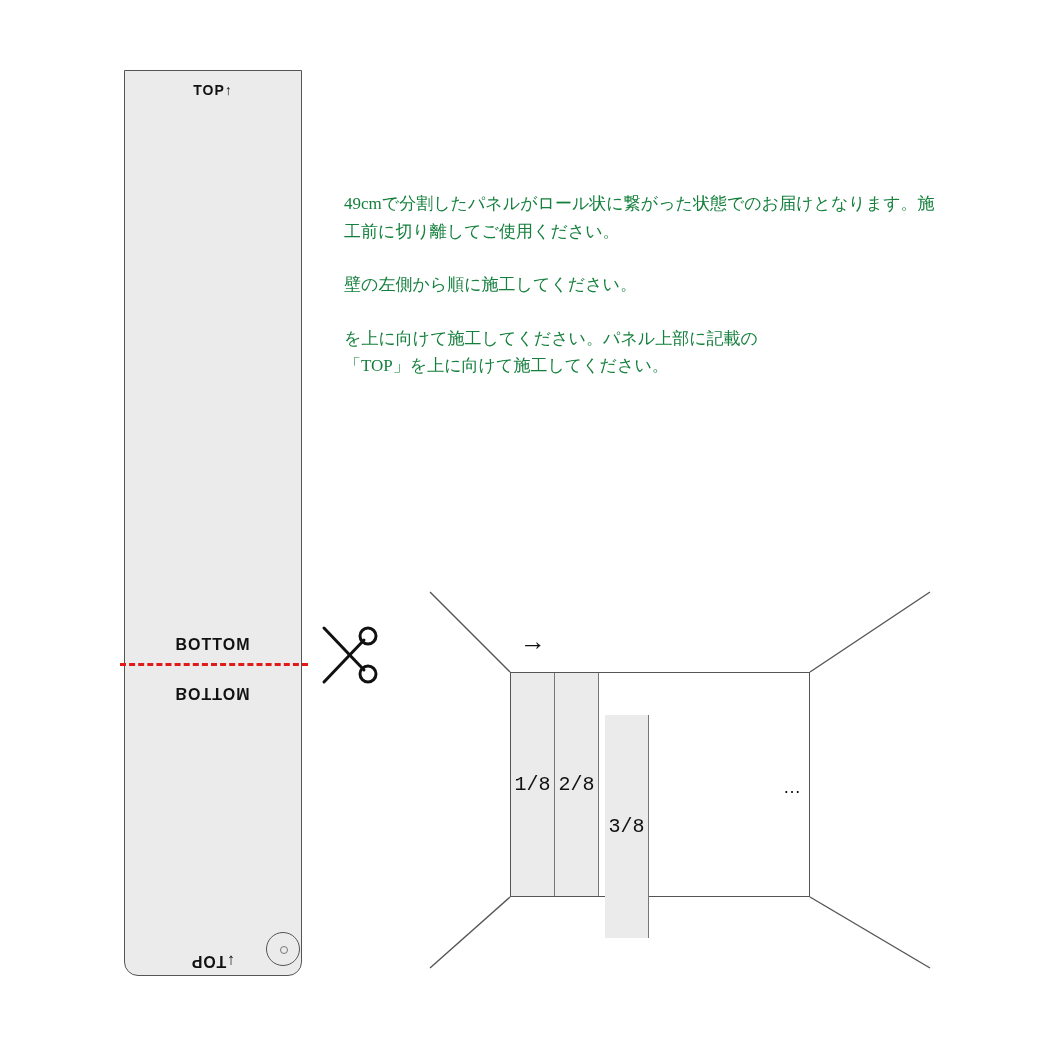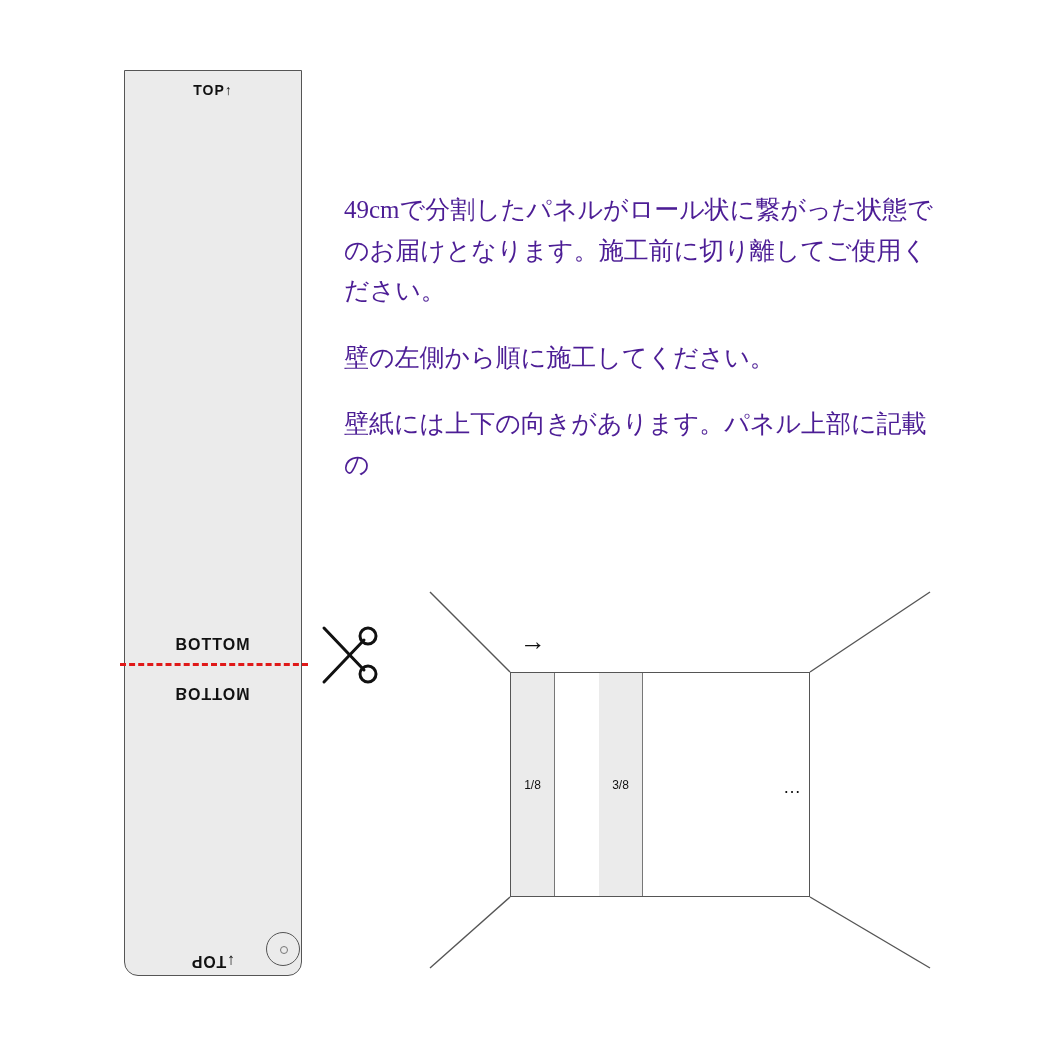--- a/index.html
+++ b/index.html
@@ -94,23 +94,23 @@
     height: 70px;
   }
 
   
   #text-block {
     position: absolute;
     left: 344px;
     top: 190px;
     width: 600px;
     font-family: "Liberation Serif", serif;
-    font-size: 25px;
+    font-size: 17px;
     line-height: 1.62;
-    color: #4c1d95;
+    color: #15803d;
   }
   #text-block p { margin: 0; }
   .para-gap { height: 26px; }
 
   
   #room {
     position: absolute;
     left: 420px;
     top: 580px;
     width: 520px;
@@ -130,22 +130,22 @@
   .panel-strip {
     position: absolute;
     top: 0;
     height: 100%;
     background: #ebebeb;
     border-right: 1px solid #777;
     box-sizing: border-box;
     display: flex;
     align-items: center;
     justify-content: center;
-    font-size: 12px;
-    font-family: Liberation Sans, sans-serif;
+    font-size: 20px;
+    font-family: Liberation Mono, monospace;
     color: #111;
   }
   #ellipsis-mark {
     position: absolute;
     left: 272px;
     top: 104px;
     font-size: 18px;
     color: #111;
   }
   #arrow-right {
@@ -179,33 +179,35 @@
     <circle cx="56" cy="54" r="8" stroke="#111" stroke-width="3" fill="none"></circle>
     <circle cx="56" cy="16" r="8" stroke="#111" stroke-width="3" fill="none"></circle>
   </svg>
 </div>
 
 <div id="text-block">
   <p>49cmで分割したパネルがロール状に繋がった状態でのお届けとなります。施工前に切り離してご使用ください。</p>
   <div class="para-gap"></div>
   <p>壁の左側から順に施工してください。</p>
   <div class="para-gap"></div>
-  <p>壁紙には上下の向きがあります。パネル上部に記載の</p>
+  <p>を上に向けて施工してください。パネル上部に記載の</p>
+  <p>「TOP」を上に向けて施工してください。</p>
 </div>
 
 <div id="room">
   <svg id="room-svg" width="520" height="400" viewBox="0 0 520 400" xmlns="http://www.w3.org/2000/svg">
     <g stroke="#555" stroke-width="1.4" fill="none">
       <line x1="10" y1="12" x2="90" y2="92"></line>
       <line x1="510" y1="12" x2="390" y2="92"></line>
       <line x1="10" y1="388" x2="90" y2="317"></line>
       <line x1="510" y1="388" x2="390" y2="317"></line>
     </g>
   </svg>
 
   <div id="arrow-right">→</div>
 
   <div id="wall-front">
     <div class="panel-strip" style="left:0px; width:44px;">1/8</div>
-    <div class="panel-strip" style="left:88px; width:44px;">3/8</div>
+    <div class="panel-strip" style="left:44px; width:44px;">2/8</div>
+    <div class="panel-strip" style="left:94px; width:44px;margin-top:42px;">3/8</div>
     <div id="ellipsis-mark">…</div>
   </div>
 </div>
 
 </body></html>

